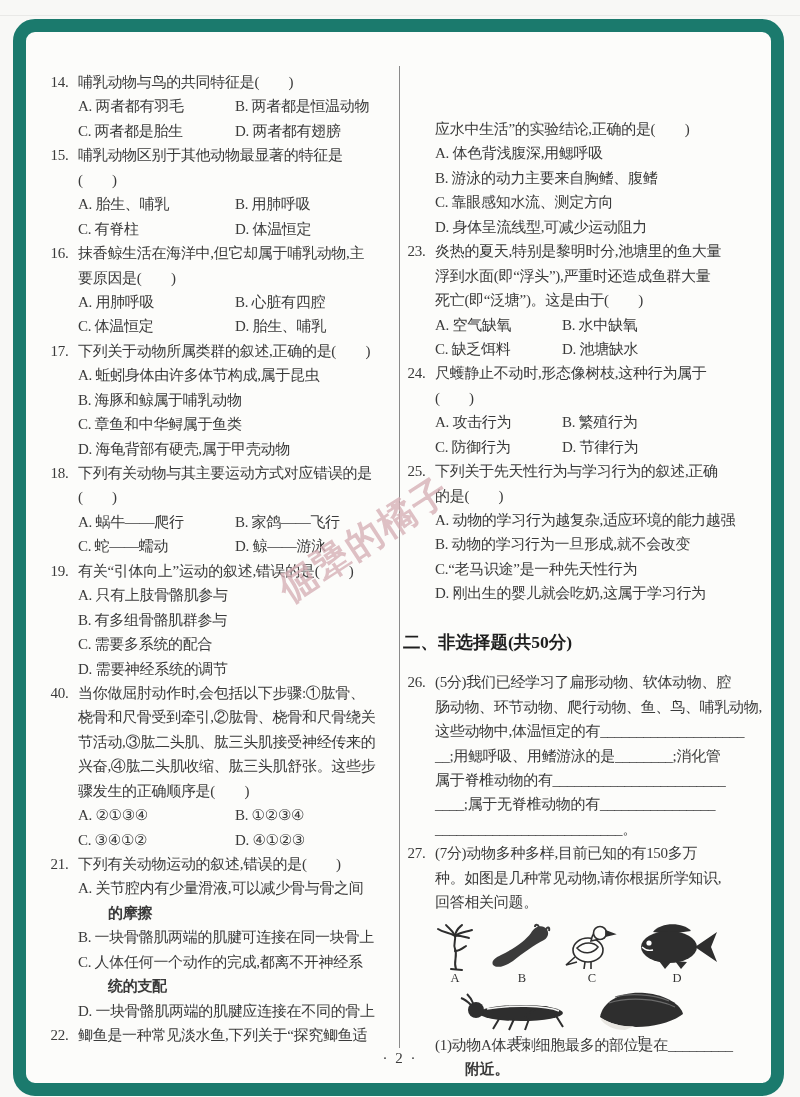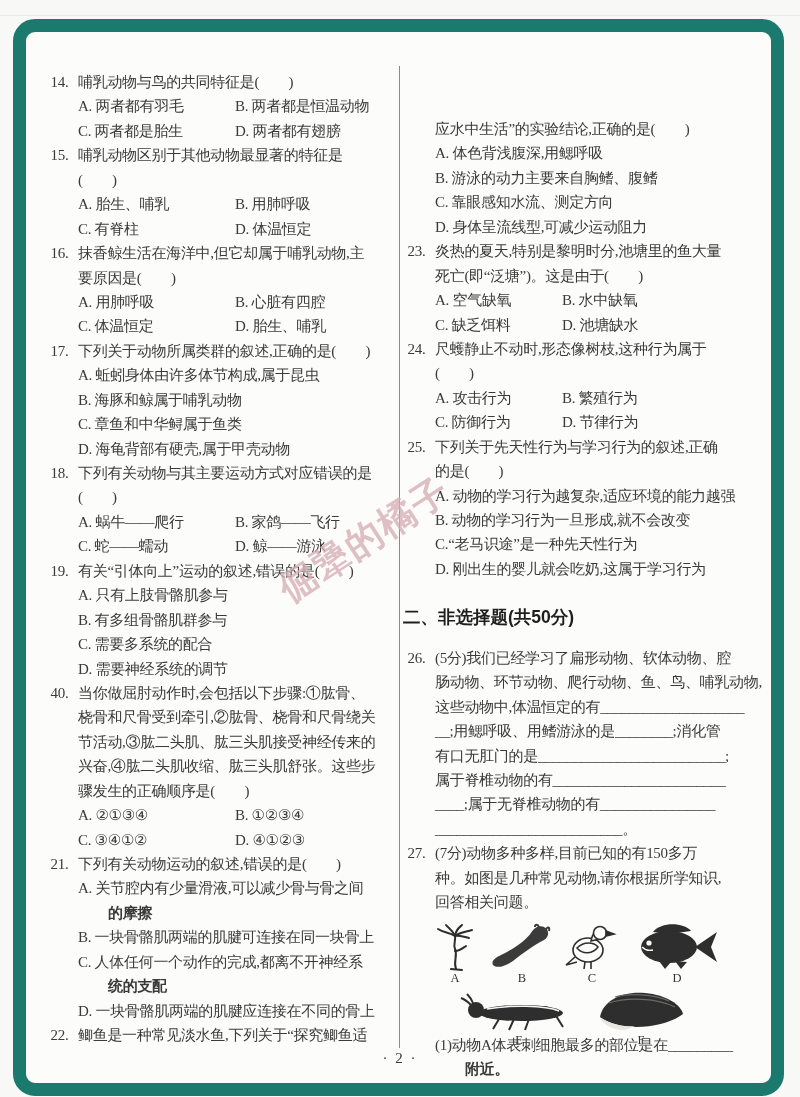--- a/index.html
+++ b/index.html
@@ -19,21 +19,21 @@
   .col-left{left:46px;top:70px;width:353px;}
   .col-right{left:403px;top:70px;width:364px;margin-top:47px;}
   .line{white-space:nowrap;height:24.45px;}
   .qnum{display:inline-block;width:27px;text-align:center;margin-right:5px;}
   .ind1{padding-left:32px;}
   .ind2{padding-left:62px;font-weight:bold;}
   .opt-a{display:inline-block;font-family:Liberation Serif, serif;}
   .col-left .opt-a{width:157px;}
   .col-right .opt-a{width:127px;}
   .sec{
-    font-family:Liberation Sans, sans-serif;
+    font-family:Liberation Serif, serif;
     font-weight:bold;font-size:17.5px;color:#1e1e1e;
     margin:24px 0 16px 0;letter-spacing:0;white-space:nowrap;
   }
   .divider{position:absolute;left:399px;top:66px;width:1px;height:982px;background:#8a8a8a;}
   .watermark{
     position:absolute;left:283px;top:568px;z-index:9;pointer-events:none;
     transform:rotate(-33deg);transform-origin:0 50%;
     font-family:"DejaVu Sans","Liberation Sans",sans-serif;
     font-size:37px;font-weight:700;letter-spacing:2px;
     color:rgba(213,174,181,0.78);white-space:nowrap;
@@ -95,39 +95,39 @@
     <div class="line ind1">D. 一块骨骼肌两端的肌腱应连接在不同的骨上</div>
     <div class="line"><span class="qnum">22.</span><span class="qtext">鲫鱼是一种常见淡水鱼,下列关于“探究鲫鱼适</span></div>
   </div>
 <div class="col col-right" id="col-right">
     <div class="line ind1">应水中生活”的实验结论,正确的是(　　)</div>
     <div class="line ind1">A. 体色背浅腹深,用鳃呼吸</div>
     <div class="line ind1">B. 游泳的动力主要来自胸鳍、腹鳍</div>
     <div class="line ind1">C. 靠眼感知水流、测定方向</div>
     <div class="line ind1">D. 身体呈流线型,可减少运动阻力</div>
     <div class="line"><span class="qnum">23.</span><span class="qtext">炎热的夏天,特别是黎明时分,池塘里的鱼大量</span></div>
+    <div class="line ind1">浮到水面(即“浮头”),严重时还造成鱼群大量</div>
     <div class="line ind1">死亡(即“泛塘”)。这是由于(　　)</div>
     <div class="line ind1"><span class="opt-a">A. 空气缺氧</span><span class="opt-b">B. 水中缺氧</span></div>
     <div class="line ind1"><span class="opt-a">C. 缺乏饵料</span><span class="opt-b">D. 池塘缺水</span></div>
     <div class="line"><span class="qnum">24.</span><span class="qtext">尺蠖静止不动时,形态像树枝,这种行为属于</span></div>
     <div class="line ind1">(　　)</div>
     <div class="line ind1"><span class="opt-a">A. 攻击行为</span><span class="opt-b">B. 繁殖行为</span></div>
     <div class="line ind1"><span class="opt-a">C. 防御行为</span><span class="opt-b">D. 节律行为</span></div>
     <div class="line"><span class="qnum">25.</span><span class="qtext">下列关于先天性行为与学习行为的叙述,正确</span></div>
     <div class="line ind1">的是(　　)</div>
     <div class="line ind1">A. 动物的学习行为越复杂,适应环境的能力越强</div>
     <div class="line ind1">B. 动物的学习行为一旦形成,就不会改变</div>
     <div class="line ind1">C.“老马识途”是一种先天性行为</div>
     <div class="line ind1">D. 刚出生的婴儿就会吃奶,这属于学习行为</div>
     <div class="sec">二、非选择题(共50分)</div>
     <div class="line"><span class="qnum">26.</span><span class="qtext">(5分)我们已经学习了扁形动物、软体动物、腔</span></div>
     <div class="line ind1">肠动物、环节动物、爬行动物、鱼、鸟、哺乳动物,</div>
     <div class="line ind1">这些动物中,体温恒定的有____________________</div>
     <div class="line ind1">__;用鳃呼吸、用鳍游泳的是________;消化管</div>
-    <div class="line ind1">有口无肛门的是__________________________;</div>
     <div class="line ind1">属于脊椎动物的有________________________</div>
     <div class="line ind1">____;属于无脊椎动物的有________________</div>
     <div class="line ind1">__________________________。</div>
     <div class="line"><span class="qnum">27.</span><span class="qtext">(7分)动物多种多样,目前已知的有150多万</span></div>
     <div class="line ind1">种。如图是几种常见动物,请你根据所学知识,</div>
     <div class="line ind1">回答相关问题。</div>
     <div id="figure-block" style="display: block;">
   <div class="fig-row">
     <div class="fig-cell">
       <svg width="52" height="48" viewBox="0 0 52 48">

